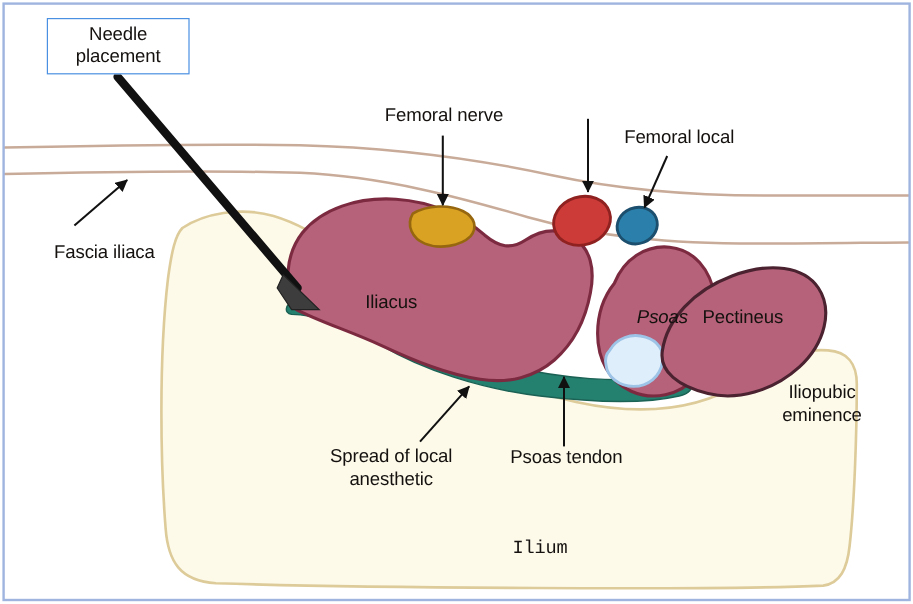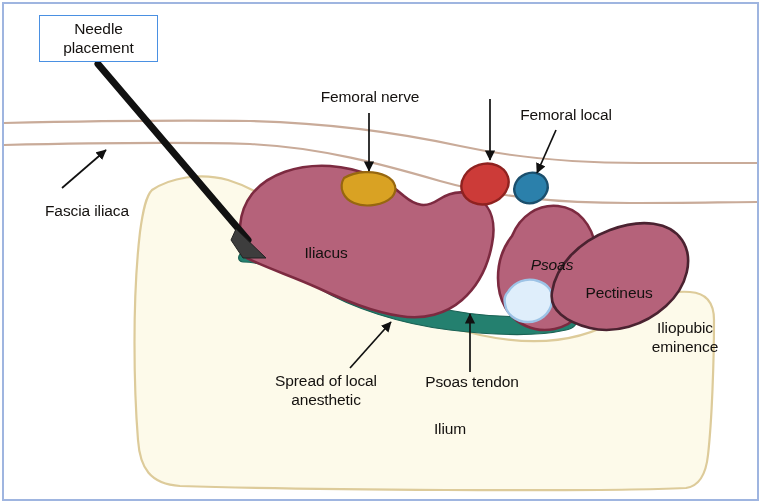--- a/index.html
+++ b/index.html
@@ -180,27 +180,27 @@
 
   <div class="diagram-label" style="left:296px; top:88px; width:148px;">Femoral nerve</div>
 
 
   <div class="diagram-label" style="left:500px; top:106px; width:132px;">Femoral local</div>
 
   <div class="diagram-label" style="left:288px; top:244px; width:76px;">Iliacus</div>
 
   <div class="diagram-label" style="left:517px; top:256px; width:70px;font-style:italic;">Psoas</div>
 
-  <div class="diagram-label" style="left:562px; top:256px; width:114px;margin-top:28px;">Pectineus</div>
+  <div class="diagram-label" style="left:562px; top:256px; width:114px;">Pectineus</div>
 
 
   <div class="diagram-label" style="left:404px; top:373px; width:136px;">Psoas tendon</div>
 
   <div class="diagram-label" style="left:248px; top:372px; width:156px;">Spread of local
 anesthetic</div>
 
   <div class="diagram-label" style="left:635px; top:319px; width:100px;">Iliopubic
 eminence</div>
 
-  <div class="diagram-label" style="left:410px; top:420px; width:80px;">Ilium</div>
+  <div class="diagram-label" style="left:410px; top:448px; width:80px;font-family:Liberation Mono, monospace;">Ilium</div>
 
   <div id="figure-border"></div>
 </div>
 
 </body></html>

